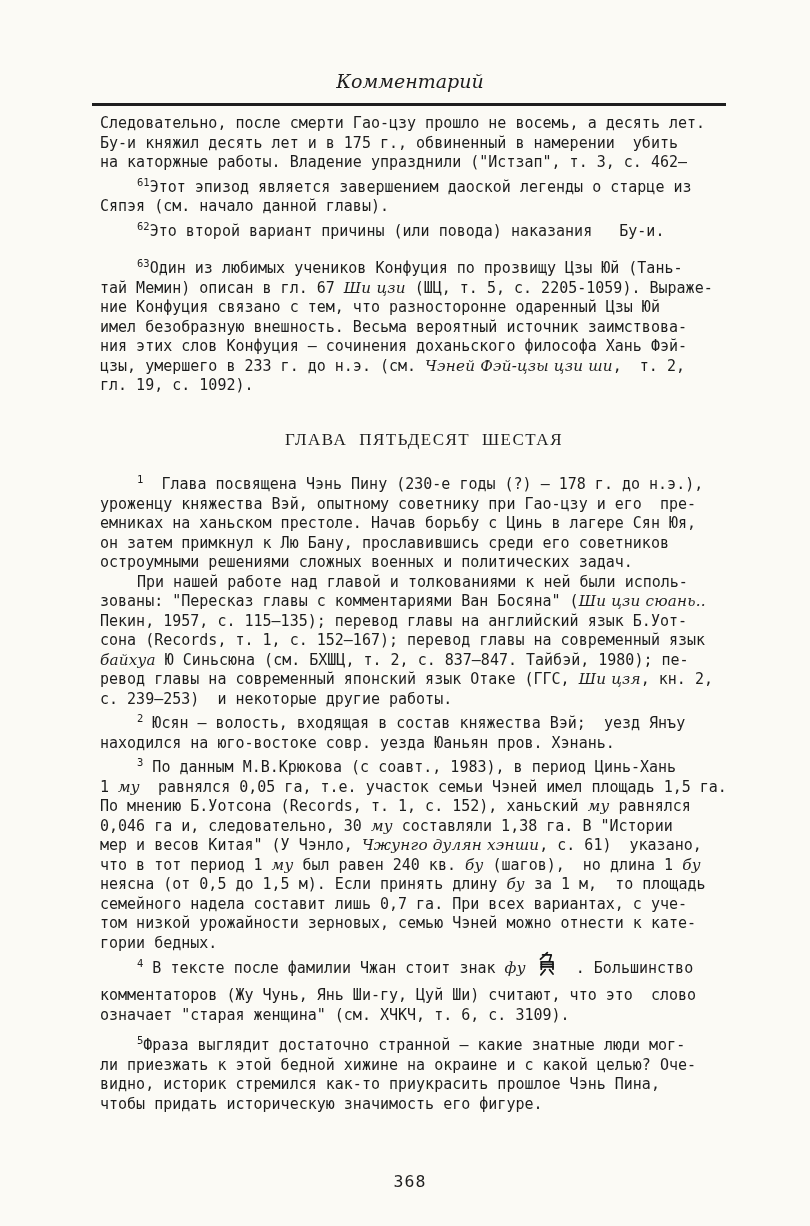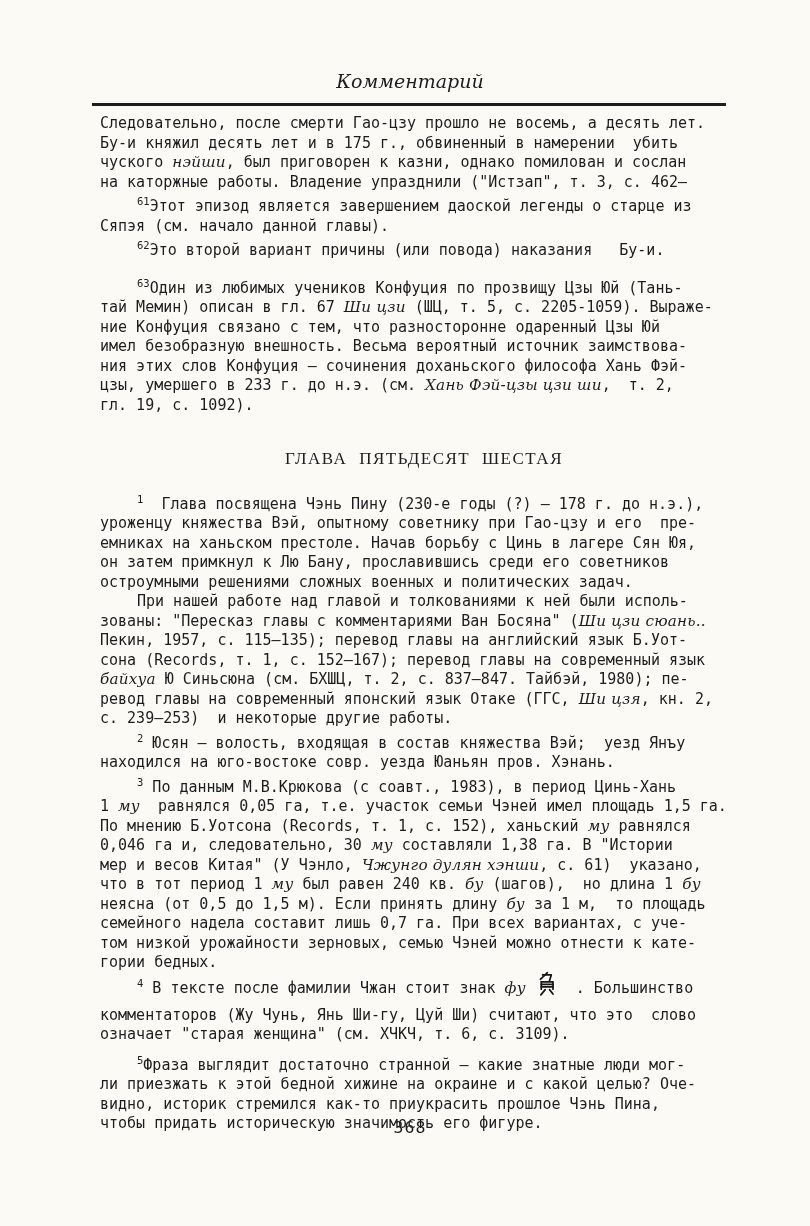--- a/index.html
+++ b/index.html
@@ -43,21 +43,21 @@
     letter-spacing:0.2px;
   }
   .heading{text-align:center;}
   .heading span{
     font-family:"Liberation Serif","DejaVu Serif",serif;
     font-size:17px;
     letter-spacing:1.5px;
     word-spacing:6px;
   }
   .pagenum{
-    position:absolute;top:1118px;left:94px;width:632px;
+    position:absolute;top:1172px;left:94px;width:632px;
     text-align:center;
     font-size:16.5px;letter-spacing:1px;
     color:var(--ink);
   }
   .cjk{
     display:inline-block;width:23px;height:26px;
     vertical-align:-6px;position:relative;top:-2px;
   }
   .hanzi{width:100%;height:100%;}
   .hanzi path{
@@ -68,37 +68,36 @@
 </head>
 <body>
 
 <div class="page">
   <div class="runhead">Комментарий</div>
   <div class="rule"></div>
   <div class="body">
       <div class="block paragraph">
         <div class="line"><span class="n">Следовательно, после смерти Гао-цзу прошло не восемь, а десять лет.</span></div>
         <div class="line"><span class="n">Бу-и княжил десять лет и в 175 г., обвиненный в намерении  убить</span></div>
-        <div class="line"><span class="n">чуского </span><span class="i">нэйши</span><span class="n">, был приговорен к казни, однако помилован и сослан</span></div>
         <div class="line"><span class="n">на каторжные работы. Владение упразднили ("Истзап", т. 3, с. 462—</span></div>
       </div>
       <div class="block paragraph">
         <div class="line ind"><span class="sup">61</span><span class="n">Этот эпизод является завершением даоской легенды о старце из</span></div>
         <div class="line"><span class="n">Сяпэя (см. начало данной главы).</span></div>
       </div>
       <div class="block paragraph">
         <div class="line ind"><span class="sup">62</span><span class="n">Это второй вариант причины (или повода) наказания   Бу-и.</span></div>
       </div>
       <div class="block paragraph" style="margin-top: 13px;">
         <div class="line ind"><span class="sup">63</span><span class="n">Один из любимых учеников Конфуция по прозвищу Цзы Юй (Тань-</span></div>
         <div class="line"><span class="n">тай Мемин) описан в гл. 67 </span><span class="i">Ши цзи</span><span class="n"> (ШЦ, т. 5, с. 2205-1059). Выраже-</span></div>
         <div class="line"><span class="n">ние Конфуция связано с тем, что разносторонне одаренный Цзы Юй</span></div>
         <div class="line"><span class="n">имел безобразную внешность. Весьма вероятный источник заимствова-</span></div>
         <div class="line"><span class="n">ния этих слов Конфуция — сочинения доханьского философа Хань Фэй-</span></div>
-        <div class="line"><span class="n">цзы, умершего в 233 г. до н.э. (см. </span><span class="i">Хань Фэй-цзы цзи ши</span><span class="n">,  т. 2,</span></div>
+        <div class="line"><span class="n">цзы, умершего в 233 г. до н.э. (см. </span><span class="i">Чэней Фэй-цзы цзи ши</span><span class="n">,  т. 2,</span></div>
         <div class="line"><span class="n">гл. 19, с. 1092).</span></div>
       </div>
       <div class="block heading" style="margin-top: 34px;">
         <div class="line"><span class="n">ГЛАВА ПЯТЬДЕСЯТ ШЕСТАЯ</span></div>
       </div>
       <div class="block paragraph" style="margin-top: 20px;">
         <div class="line ind"><span class="sup">1</span><span class="n">  Глава посвящена Чэнь Пину (230-е годы (?) — 178 г. до н.э.),</span></div>
         <div class="line"><span class="n">уроженцу княжества Вэй, опытному советнику при Гао-цзу и его  пре-</span></div>
         <div class="line"><span class="n">емниках на ханьском престоле. Начав борьбу с Цинь в лагере Сян Юя,</span></div>
         <div class="line"><span class="n">он затем примкнул к Лю Бану, прославившись среди его советников</span></div>

